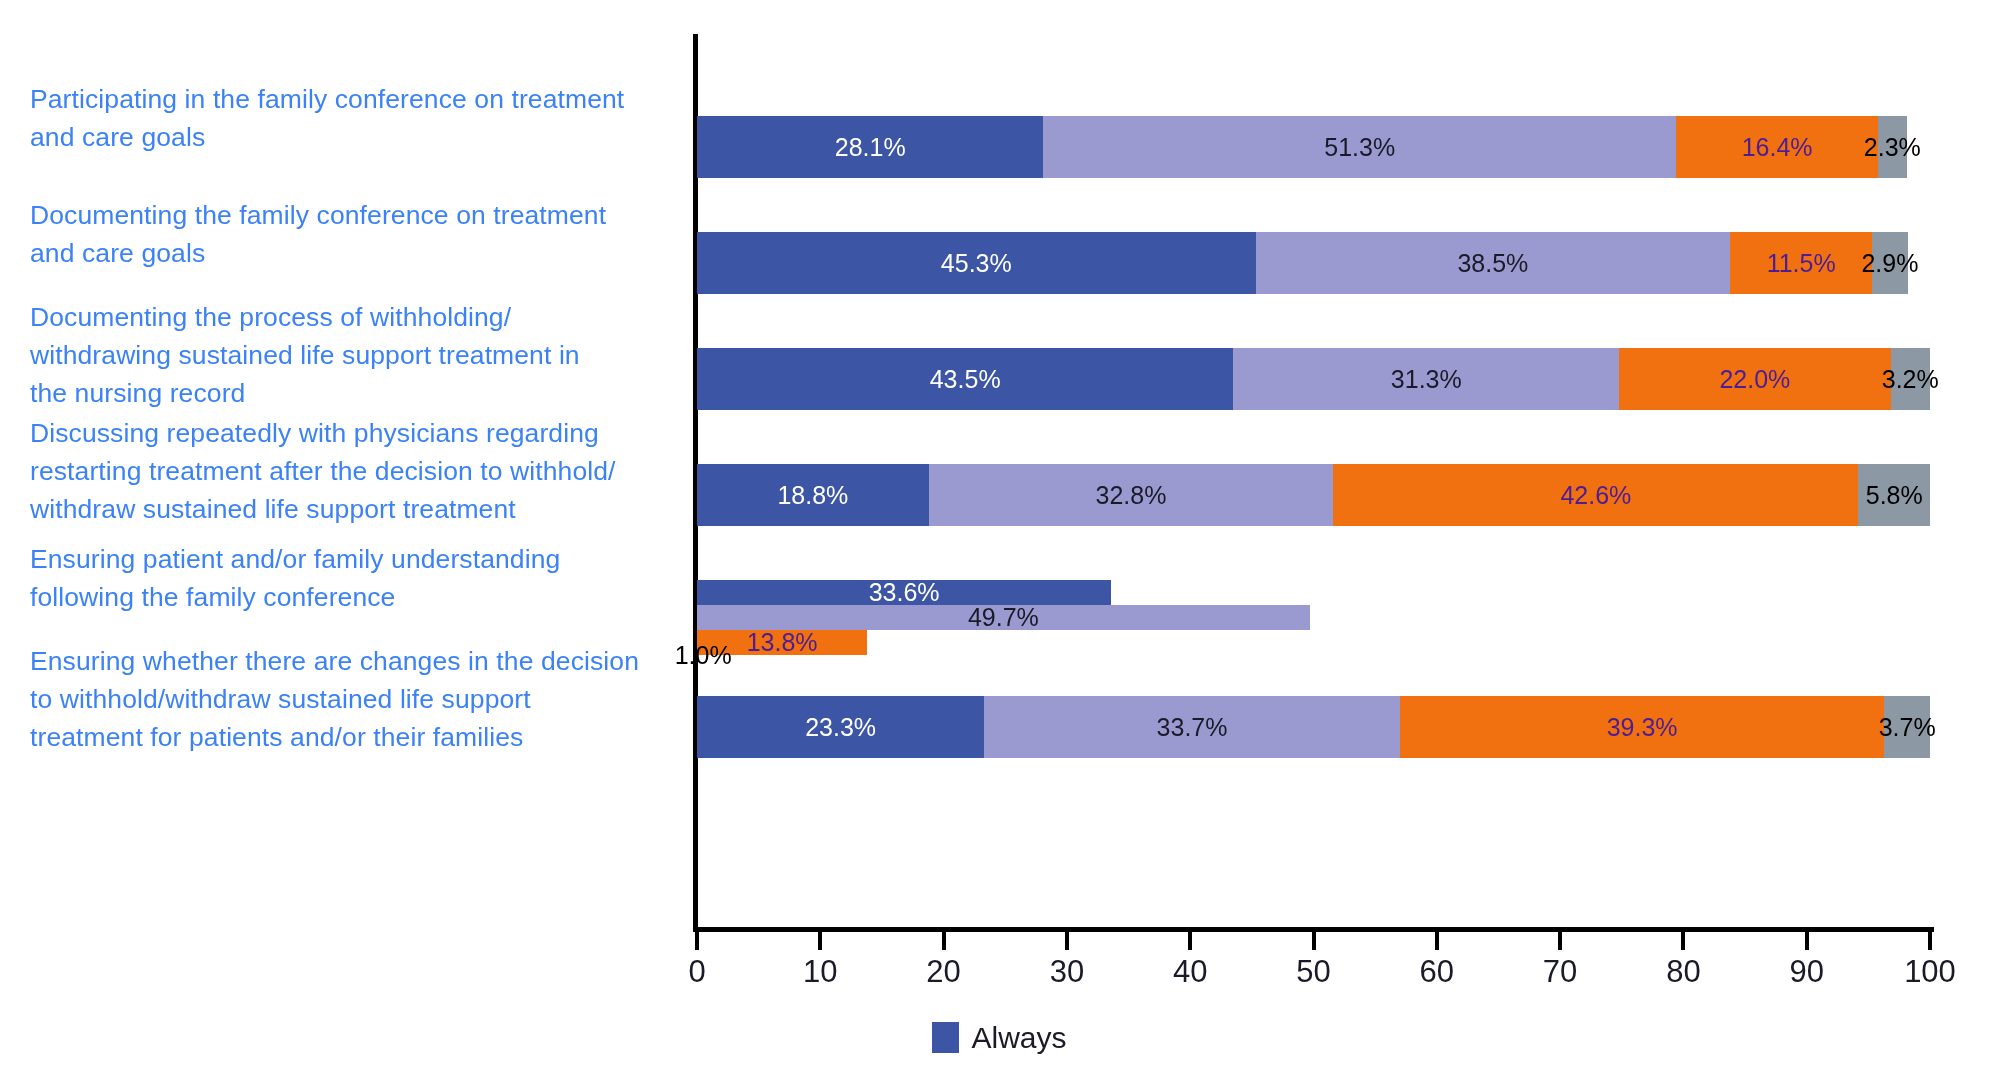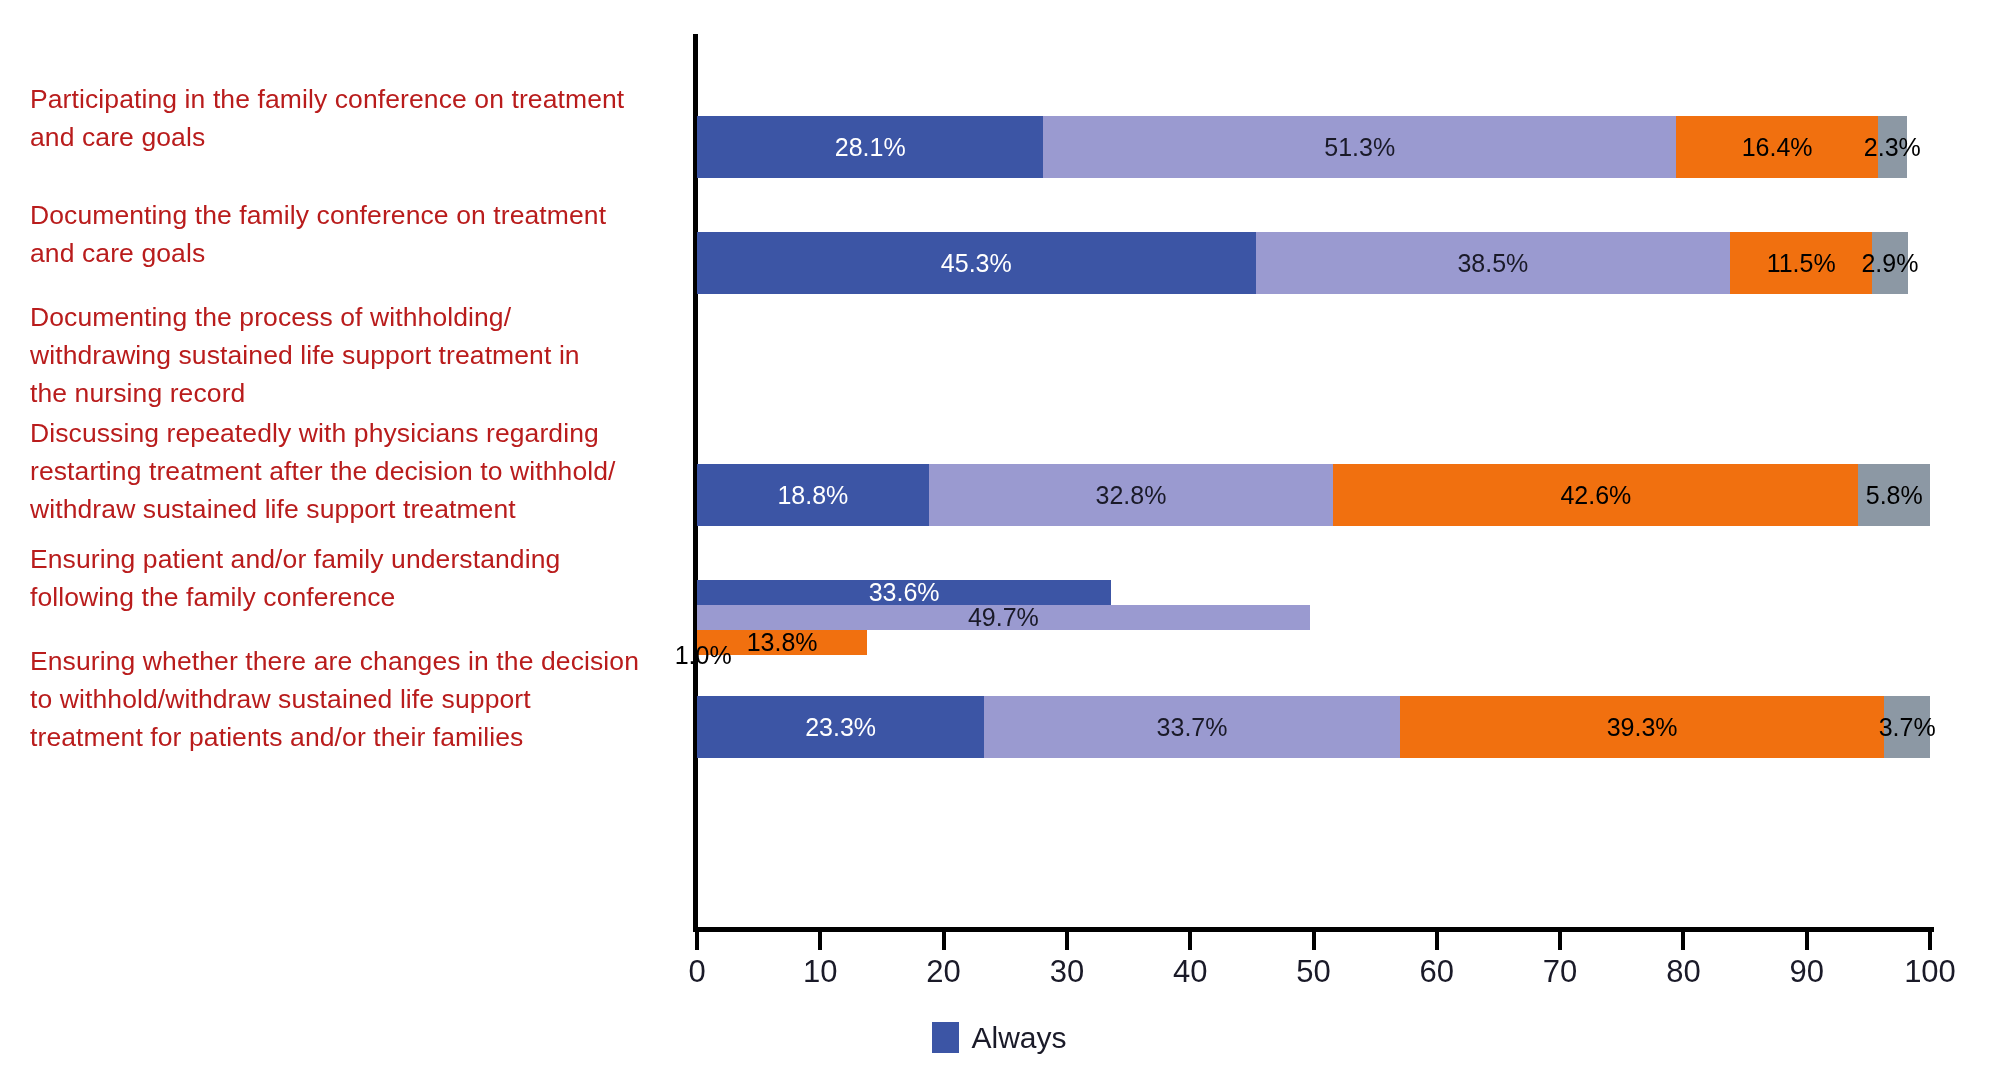--- a/index.html
+++ b/index.html
@@ -56,21 +56,21 @@
     top: 0;
     width: 690px;
     height: 930px;
   }
   .cat-label {
     position: absolute;
     left: 30px;
     width: 650px;
     font-size: 26.5px;
     line-height: 38px;
-    color: #b91c1c;
+    color: #3b82f6;
     letter-spacing: 0.1px;
     white-space: pre-line;
   }
 
   
   .bar-row {
     position: absolute;
     left: 0;
     height: 62px;
     width: 1233px;
@@ -93,21 +93,21 @@
     position: relative;
     z-index: 3;
   }
   .seg.always  { background: #3c55a5; }
   .seg.sometimes { background: #9a9ad0; }
   .seg.rarely  { background: #f1700f; }
   .seg.never   { background: #8c98a4; }
 
   .seg.always .seg-label { color: #ffffff; }
   .seg.sometimes .seg-label { color: #1a1a28; }
-  .seg.rarely .seg-label { color: #000000; }
+  .seg.rarely .seg-label { color: #4c1d95; }
   .seg.never .seg-label { color: #000000; }
 
   
   .seg.never .seg-label {
     position: absolute;
     left: 50%;
     transform: translateX(-50%);
   }
 
   
@@ -221,20 +221,34 @@
         <div class="seg sometimes" style="width: 474.705px; background: rgb(154, 154, 208);">
           <span class="seg-label">38.5%</span>
         </div>
         <div class="seg rarely" style="width: 141.795px; background: rgb(241, 112, 15);">
           <span class="seg-label">11.5%</span>
         </div>
         <div class="seg never" style="width: 35.757px; background: rgb(140, 152, 164);">
           <span class="seg-label">2.9%</span>
         </div>
       </div>
+      <div class="bar-row" style="top: 314px;">
+        <div class="seg always" style="width: 536.355px; background: rgb(60, 85, 165);">
+          <span class="seg-label">43.5%</span>
+        </div>
+        <div class="seg sometimes" style="width: 385.929px; background: rgb(154, 154, 208);">
+          <span class="seg-label">31.3%</span>
+        </div>
+        <div class="seg rarely" style="width: 271.26px; background: rgb(241, 112, 15);">
+          <span class="seg-label">22.0%</span>
+        </div>
+        <div class="seg never" style="width: 39.456px; background: rgb(140, 152, 164);">
+          <span class="seg-label">3.2%</span>
+        </div>
+      </div>
       <div class="bar-row" style="top: 430px;">
         <div class="seg always" style="width: 231.804px; background: rgb(60, 85, 165);">
           <span class="seg-label">18.8%</span>
         </div>
         <div class="seg sometimes" style="width: 404.424px; background: rgb(154, 154, 208);">
           <span class="seg-label">32.8%</span>
         </div>
         <div class="seg rarely" style="width: 525.258px; background: rgb(241, 112, 15);">
           <span class="seg-label">42.6%</span>
         </div>

